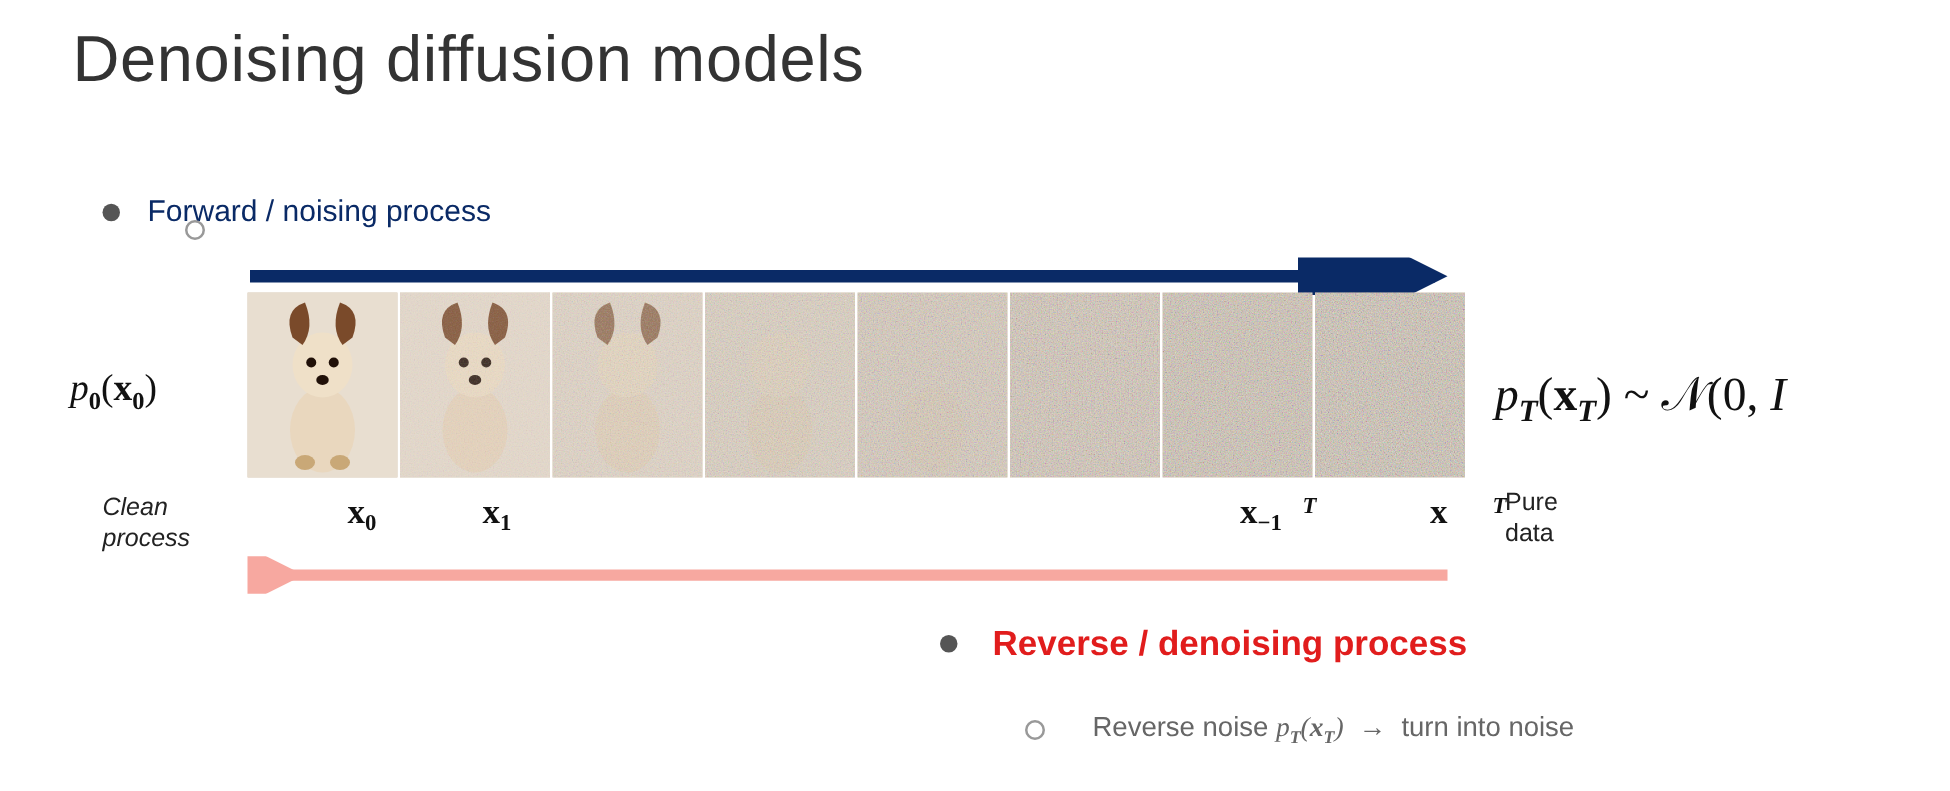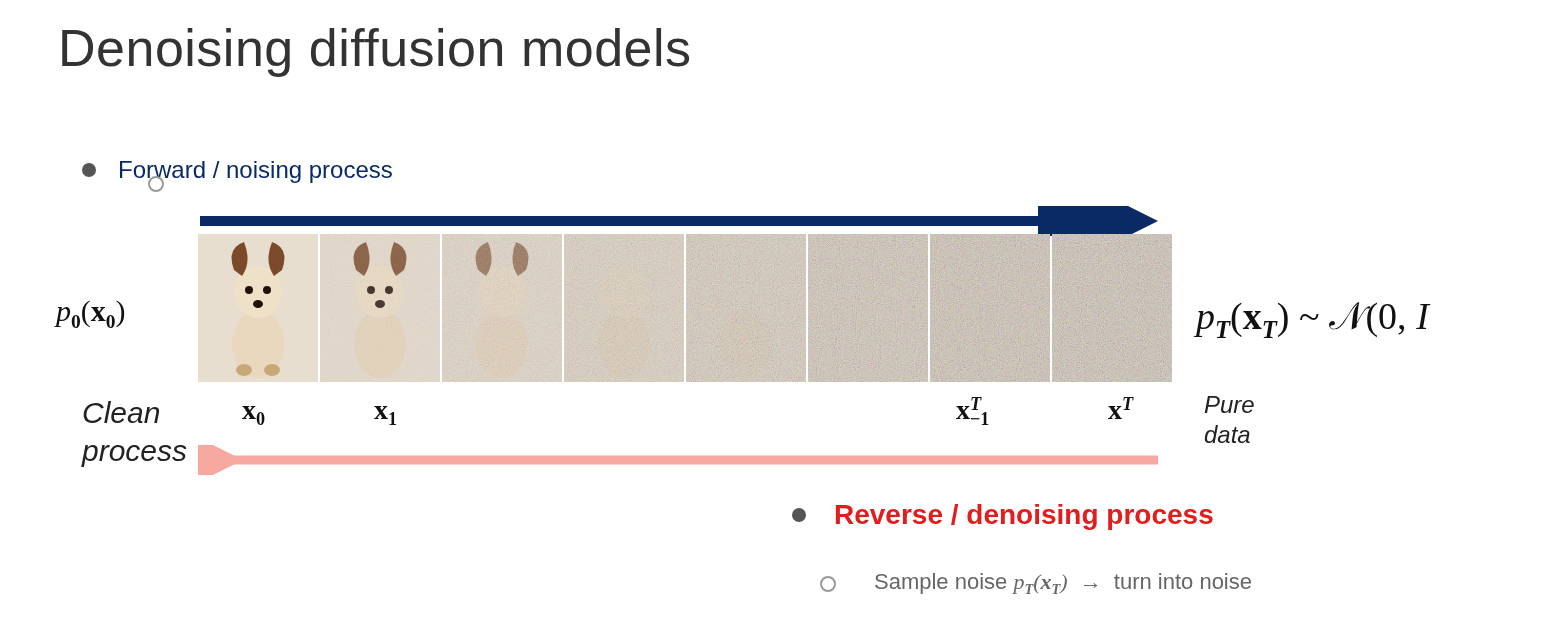--- a/index.html
+++ b/index.html
@@ -40,21 +40,21 @@
     width: 12px; height: 12px; border-radius: 50%;
     border: 2px solid #999; background: transparent; flex: 0 0 auto;
   }
   .forward-heading {
     left: 82px; top: 116px;
     font-size: 24px; font-weight: 400;
     color: #0a2a66;
     margin-top: 40px;
   }
   .reverse-heading {
-    left: 792px; top: 499px;
+    left: 752px; top: 499px;
     font-size: 28px; font-weight: 700;
     color: #e11d1d;
     gap: 28px;
   }
   .sub-forward {
     left: 148px; top: 176px;
     color: #666; font-size: 22px; font-weight: 400;
     gap: 38px;
   }
   .sub-reverse {
@@ -103,38 +103,38 @@
     font-family: "Cambria Math","Times New Roman",serif;
     font-size: 30px; color: #111; text-align: right;
   }
   .right-dist {
     position: absolute; left: 1196px; top: 294px;
     font-family: "Cambria Math","Times New Roman",serif;
     font-size: 38px; color: #111; white-space: nowrap;
   }
   .left-caption {
     position: absolute; left: 82px; top: 394px;
-    font-style: italic; font-size: 30px; color: #222;
+    font-style: italic; font-size: 20px; color: #222;
     line-height: 1.25;
   }
   .right-caption {
     position: absolute; left: 1204px; top: 390px;
-    font-style: italic; font-size: 24px; color: #222;
+    font-size: 20px; color: #222;
     line-height: 1.25;
   }
   .x-labels {
     position: absolute;
     left: 198px; top: 394px;
     width: 976px; height: 34px;
     font-family: "Cambria Math","Times New Roman",serif;
     font-size: 28px; font-weight: 700; color: #111;
   }
-  .x-labels span { position: absolute; }
+  .x-labels span { position: absolute; margin-left: 36px; }
   .x0 { left: 44px; }
-  .x1 { left: 176px; }
+  .x1 { left: 152px; }
   .xTm1 { left: 758px; }
   .xT { left: 910px; }
   sub { font-size: 0.65em; vertical-align: -0.35em; font-weight: 700; }
 
   .mathvar { font-style: italic; }
 </style>
 </head>
 <body>
 
 <div class="slide">
@@ -301,19 +301,19 @@
   </svg>
 
   <div class="bullet-row reverse-heading">
     <span class="dot-filled"></span>
     <span>Reverse / denoising process</span>
   </div>
 
   <div class="bullet-row sub-reverse">
     <span class="dot-open"></span>
     <span class="sub-text">
-      <span>Sample noise </span><i>p<sub>T</sub>(<b>x</b><sub>T</sub>)</i>
+      <span>Reverse noise </span><i>p<sub>T</sub>(<b>x</b><sub>T</sub>)</i>
       <span class="sub-arrow">→</span>
       <span>turn into noise</span>
     </span>
   </div>
 
 </div>
 
 </body></html>

